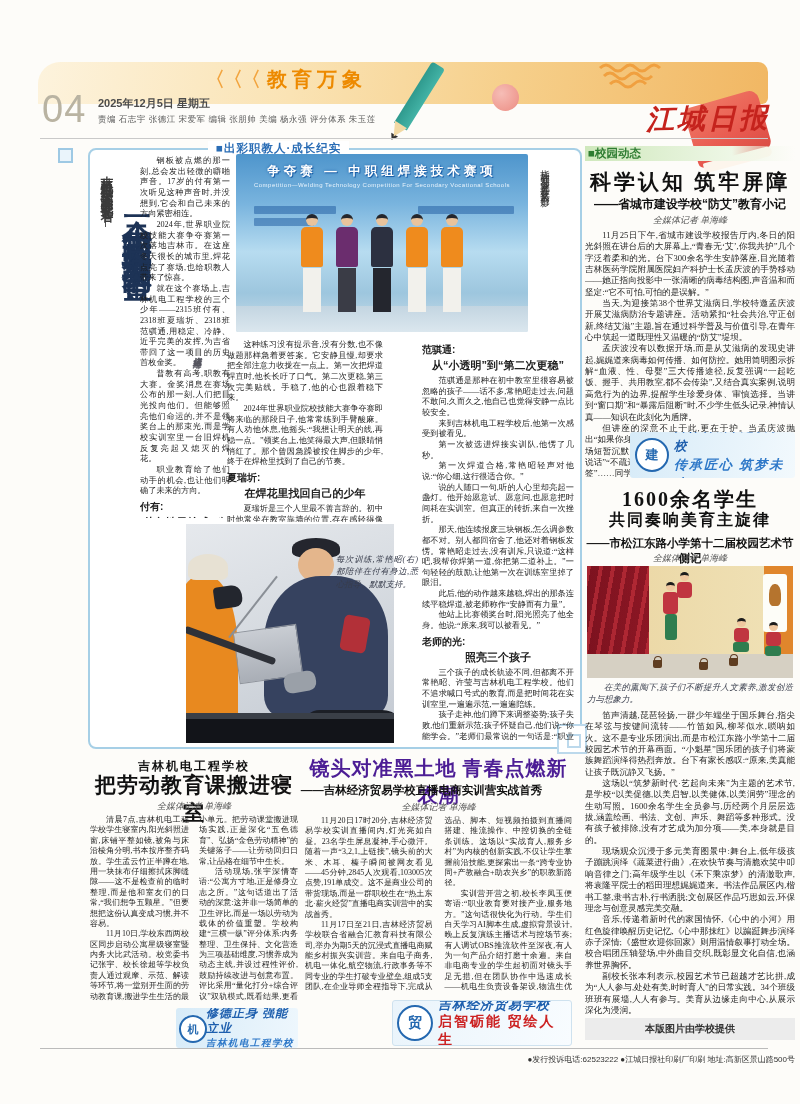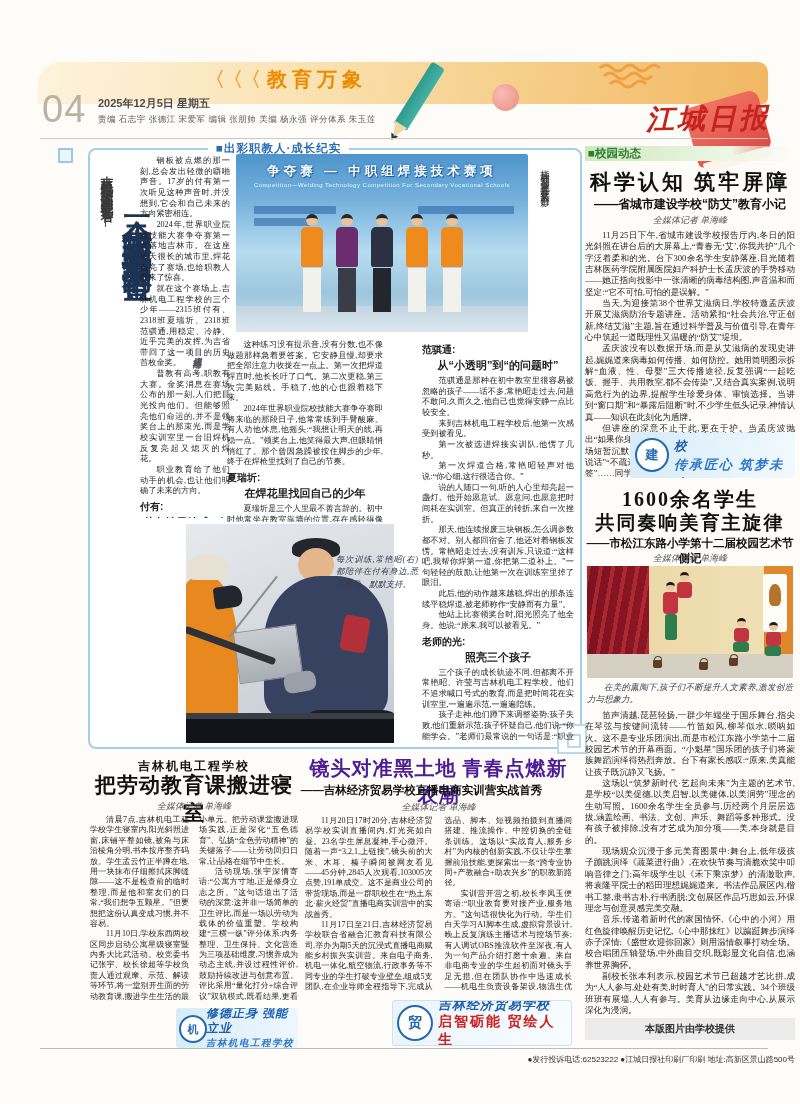--- a/index.html
+++ b/index.html
@@ -84,21 +84,21 @@
   .sb-body{position:absolute;left:585px;width:210px;overflow:hidden;}
   .sb-body p{margin:0;text-indent:2em;text-align:justify;line-height:1.32;font-size:8.6px;color:#1e1e1e;}
   .logo-box{position:absolute;display:flex;align-items:center;gap:5px;border-radius:3px;overflow:hidden;}
   .logo-csjs{left:630px;top:432px;width:165px;height:46px;background:linear-gradient(100deg,#d7ebf8,#f2f9fd);}
   .emblem{flex:0 0 auto;border-radius:50%;border:2px solid #2468b0;color:#2468b0;display:flex;align-items:center;justify-content:center;font-weight:bold;background:#fff;}
   .logo-csjs .emblem{width:30px;height:30px;font-size:13px;margin-left:5px;}
   .logo-txt1{color:#1e5fae;font-weight:900;font-style:italic;line-height:1.25;}
   .logo-csjs .logo-txt1{font-size:12.5px;letter-spacing:1px;}
   .logo-csjs .logo-txt2{color:#2e78c8;font-weight:900;font-style:italic;font-size:13px;letter-spacing:2px;}
   .a2-t1{top:486px;font-size:20px;letter-spacing:2px;}
-  .a2-t2{top:510px;font-size:19px;letter-spacing:2px;}
+  .a2-t2{top:510px;font-size:16px;letter-spacing:2px;}
   .dance{position:absolute;left:587px;top:566px;width:206px;height:112px;overflow:hidden;background:linear-gradient(90deg,#7e1320 0,#8f1825 30%,#ecd9a8 30%,#efe0b4 86%,#e0862c 86%);}
   .dance .streaks{position:absolute;left:0;top:0;width:30%;height:100%;background:repeating-linear-gradient(100deg,rgba(220,60,70,.45) 0 4px,rgba(110,10,25,.1) 4px 12px);}
   .dance .floor{position:absolute;bottom:0;left:0;width:100%;height:24px;background:#d6d0c3;}
   .deer{position:absolute;right:6px;top:8px;width:24px;height:58px;background:#fdfdf8;border-radius:3px;}
   .deer:after{content:"";position:absolute;left:6px;top:10px;width:12px;height:22px;background:#b5742e;border-radius:45% 45% 30% 30%;}
   .dfig{position:absolute;}
   .dhead{width:9px;height:9px;border-radius:50%;background:#f0c8a0;border-top:3px solid #1c1c1c;box-sizing:border-box;margin:0 auto;}
   .dtop{width:15px;height:22px;background:#c03540;border-radius:4px;margin:1px auto 0;}
   .dleg{width:12px;height:26px;background:#2f7d4f;border-radius:3px;margin:0 auto;}
   .kneel .dtop{height:14px;}
@@ -216,21 +216,21 @@
       <p>这种练习没有提示音,没有分数,也不像做题那样急着要答案。它安静且慢,却要求把全部注意力收拢在一点上。第一次把焊道焊直时,他长长吁了口气。第二次更稳,第三次完美贴线。手稳了,他的心也跟着稳下来。</p>
       <p>2024年世界职业院校技能大赛争夺赛即将来临的那段日子,他常常练到手臂酸麻。有人劝他休息,他摇头:“我想让明天的线,再稳一点。”领奖台上,他笑得最大声,但眼睛悄悄红了。那个曾因急躁被按住脚步的少年,终于在焊枪里找到了自己的节奏。</p>
       <div class="spk">夏瑞圻:</div>
       <div class="subhead">在焊花里找回自己的少年</div>
       <p>夏瑞圻是三个人里最不善言辞的。初中时他常坐在教室靠墙的位置,存在感轻得像空气。越没人看得见,成绩越落后,信心就越没有。但焊接的世界不赶人、不挑人,只要求一件事——稳。</p>
 
     </div>
 
     <div class="colB fbody">
       <div class="spk">范骐通:</div>
-      <div class="subhead">从“小透明”到“的问题时”</div>
+      <div class="subhead">从“小透明”到“第二次更稳”</div>
       <p>范骐通是那种在初中教室里很容易被忽略的孩子——话不多,常艳昭走过去,问题不敢问,久而久之,他自己也觉得安静一点比较安全。</p>
       <p>来到吉林机电工程学校后,他第一次感受到被看见。</p>
       <p>第一次被选进焊接实训队,他愣了几秒。</p>
       <p>第一次焊道合格,常艳昭轻声对他说:“你心细,这行很适合你。”</p>
       <p>说的人随口一句,听的人心里却亮起一盏灯。他开始愿意试、愿意问,也愿意把时间耗在实训室。但真正的转折,来自一次挫折。</p>
       <p>那天,他连续报废三块钢板,怎么调参数都不对。别人都回宿舍了,他还对着钢板发愣。常艳昭走过去,没有训斥,只说道:“这样吧,我帮你焊第一道,你把第二道补上。”一句轻轻的鼓励,让他第一次在训练室里掉了眼泪。</p>
       <p>此后,他的动作越来越稳,焊出的那条连续平稳焊道,被老师称作“安静而有力量”。</p>
       <p>他站上比赛领奖台时,阳光照亮了他全身。他说:“原来,我可以被看见。”</p>
       <div class="spk">老师的光:</div>
       <div class="subhead">照亮三个孩子</div>

